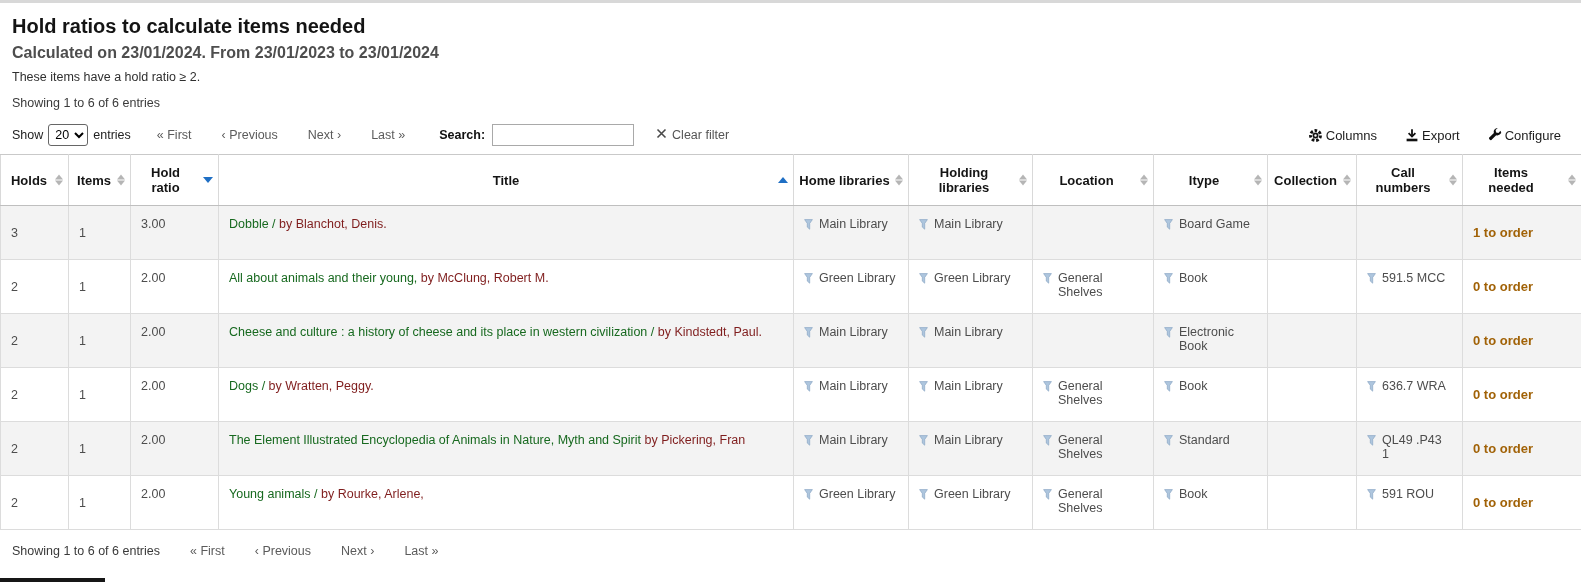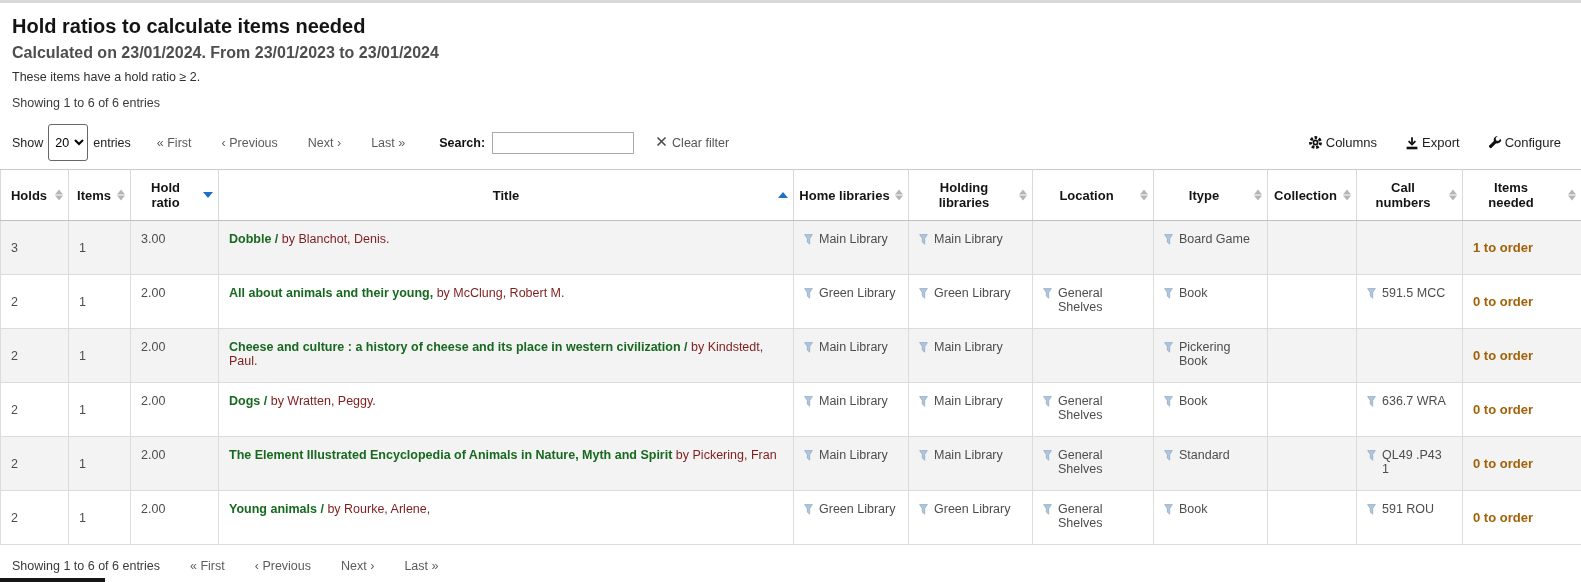--- a/index.html
+++ b/index.html
@@ -12,21 +12,21 @@
   .page{padding:6px 0 0 0;}
   .hdr{padding-left:12px;padding-right:12px;}
   h1{font-size:20px;font-weight:bold;color:#141414;margin:6px 0 4px;}
   h2.subtitle{font-size:16px;font-weight:bold;color:#4e4e4e;margin:6px 0 4px;}
   p.note{font-size:12.5px;color:#2f2f2f;margin:8px 0 4px;}
   p.showing{font-size:12.5px;color:#3a3a3a;margin:12px 0 4px;}
 
   
   .toolbar{display:flex;align-items:center;margin:14px 12px 8px 12px;font-size:12.5px;color:#222;}
   .show-group{display:flex;align-items:center;gap:5px;margin-right:26px;}
-  select.page-size{height:37px;border:1px solid #666;border-radius:3px;font:inherit;background:#fff;padding:0 2px;}
+  select.page-size{height:22px;border:1px solid #666;border-radius:3px;font:inherit;background:#fff;padding:0 2px;}
   .pager{display:flex;align-items:center;gap:30px;color:#5b5b5b;}
   .toolbar .pager{margin-right:34px;}
   .pager-item{cursor:pointer;white-space:nowrap;}
   .search-group{display:flex;align-items:center;gap:7px;}
   .search-label{font-weight:bold;color:#111;}
   input.search{width:132px;height:18px;border:1px solid #a9a9a9;font:inherit;padding:1px 4px;}
   .clear-filter{display:flex;align-items:center;gap:5px;margin-left:22px;color:#555;cursor:pointer;}
   .toolbar-right{margin-left:auto;display:flex;gap:28px;padding-right:8px;}
   .tb-btn{display:flex;align-items:center;gap:3px;color:#1c1c1c;cursor:pointer;font-size:13px;}
   .tb-btn .ico{display:inline-flex;}
@@ -48,21 +48,21 @@
   .tri-down{border-top:5px solid #b5b5b5;}
   .tri-up.active{border-bottom-color:var(--sort-blue,#1f6fc4);border-bottom-width:6px;border-left-width:5px;border-right-width:5px;}
   .tri-down.active{border-top-color:var(--sort-blue,#1f6fc4);border-top-width:6px;border-left-width:5px;border-right-width:5px;}
 
   tbody tr{height:54px;}
   tbody td{border:1px solid #dcdcdc;font-size:12.5px;color:#4d4d4d;padding:8px 10px;}
   tbody tr.odd{background:var(--stripe,#f3f3f3);}
   tbody tr.even{background:#fff;}
   td.c-mid{vertical-align:middle;}
   td.c-top{vertical-align:top;padding-top:11px;}
-  .title-link{color:var(--link-green,#17691f);font-weight:bold;text-decoration:none;cursor:pointer;}
+  .title-link{color:var(--link-green,#17691f);font-weight:normal;text-decoration:none;cursor:pointer;}
   .author{color:#7f1d1d;}
   .cell-flex{display:flex;align-items:flex-start;gap:6px;}
   .cell-flex .f-ico{margin-top:2px;flex:0 0 auto;cursor:pointer;}
   .needed{font-weight:bold;color:#a16207;font-size:13px;}
 
   
   .footer{display:flex;align-items:center;margin:14px 12px 0 12px;font-size:12.5px;color:#3a3a3a;gap:30px;}
   .footer .pager{margin-left:0;}
   .edge-fragment{position:absolute;left:0;bottom:0;width:105px;height:4px;background:#161616;}
 </style>
@@ -295,21 +295,21 @@
                 </svg></span>
               <span>Main Library</span>
             </div>
           </td>
           <td class="c-top"></td>
           <td class="c-top">
             <div class="cell-flex">
               <span class="f-ico"><svg width="9" height="11" viewBox="0 0 9 11">
                   <path d="M0.6 0.6h7.8L5.7 4.4v5.8L3.3 8.1V4.4z" fill="#aec6de" stroke="#8aa6c4" stroke-width="0.7"></path>
                 </svg></span>
-              <span>Pickering Book</span>
+              <span>Electronic Book</span>
             </div>
           </td>
           <td class="c-top"></td>
           <td class="c-top"></td>
           <td class="c-mid"><span class="needed">0 to order</span></td>
         </tr>
         <tr class="even">
           <td class="c-mid">2</td>
           <td class="c-mid">1</td>
           <td class="c-top">2.00</td>

